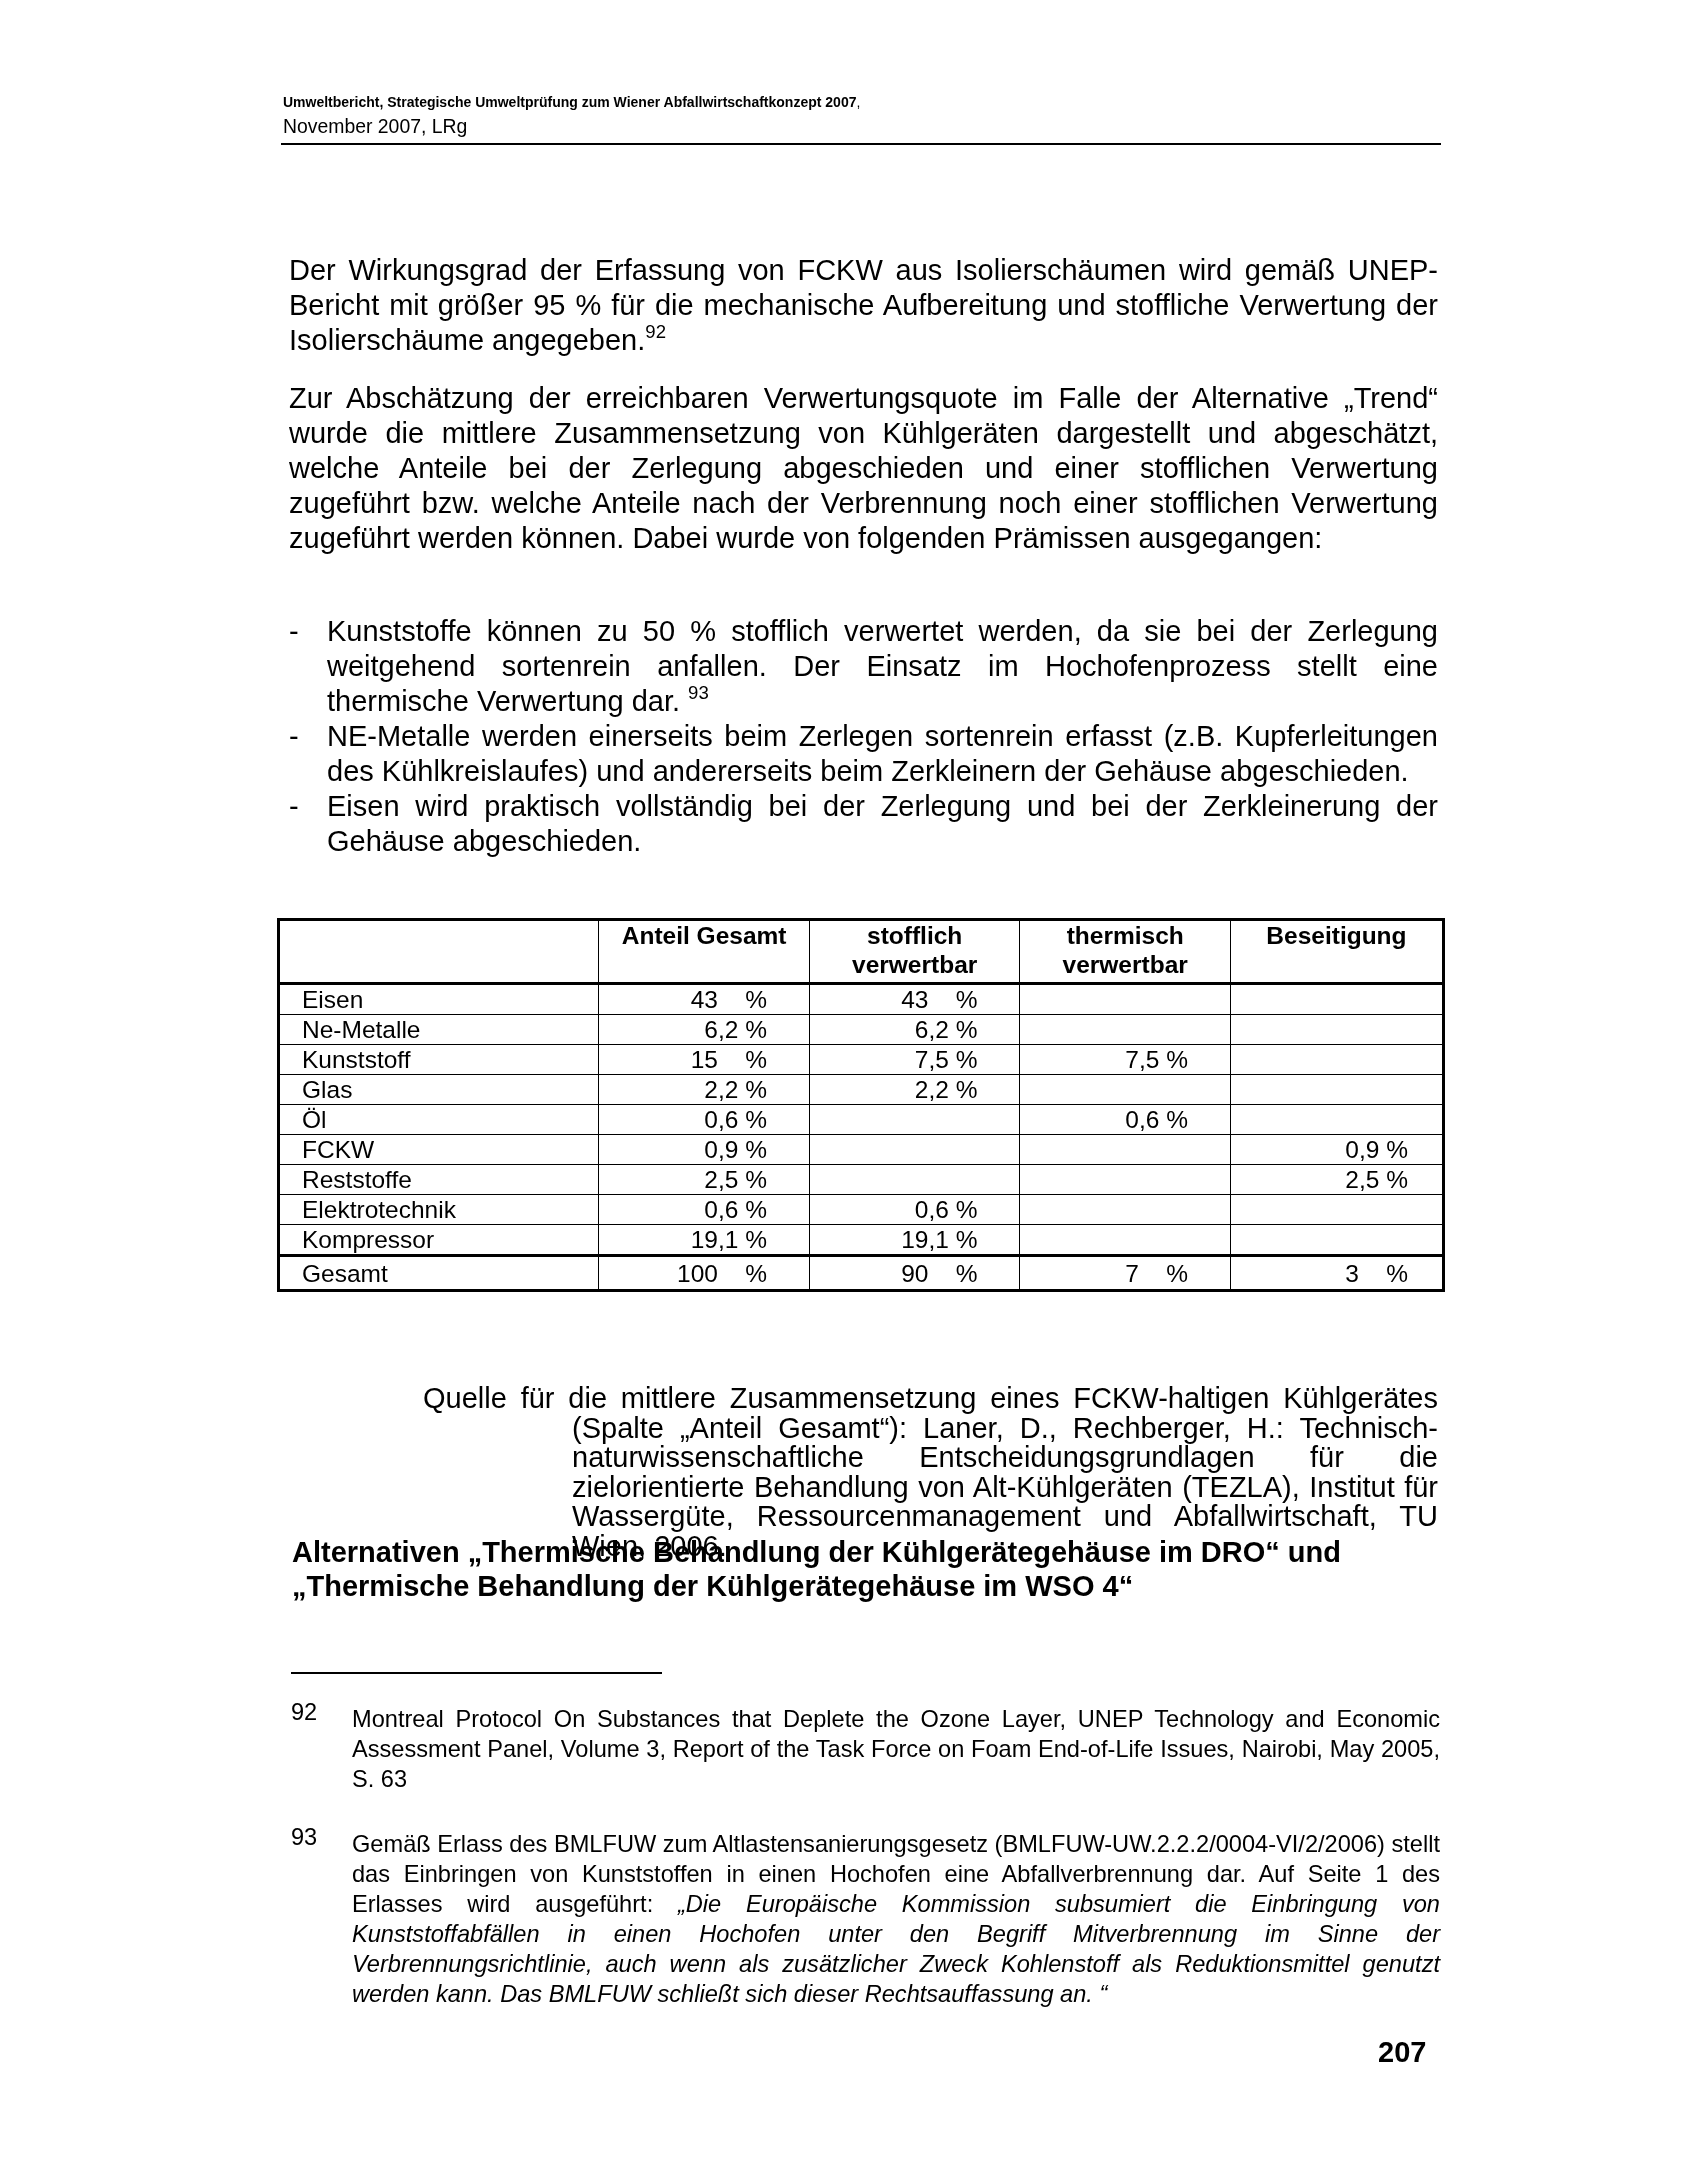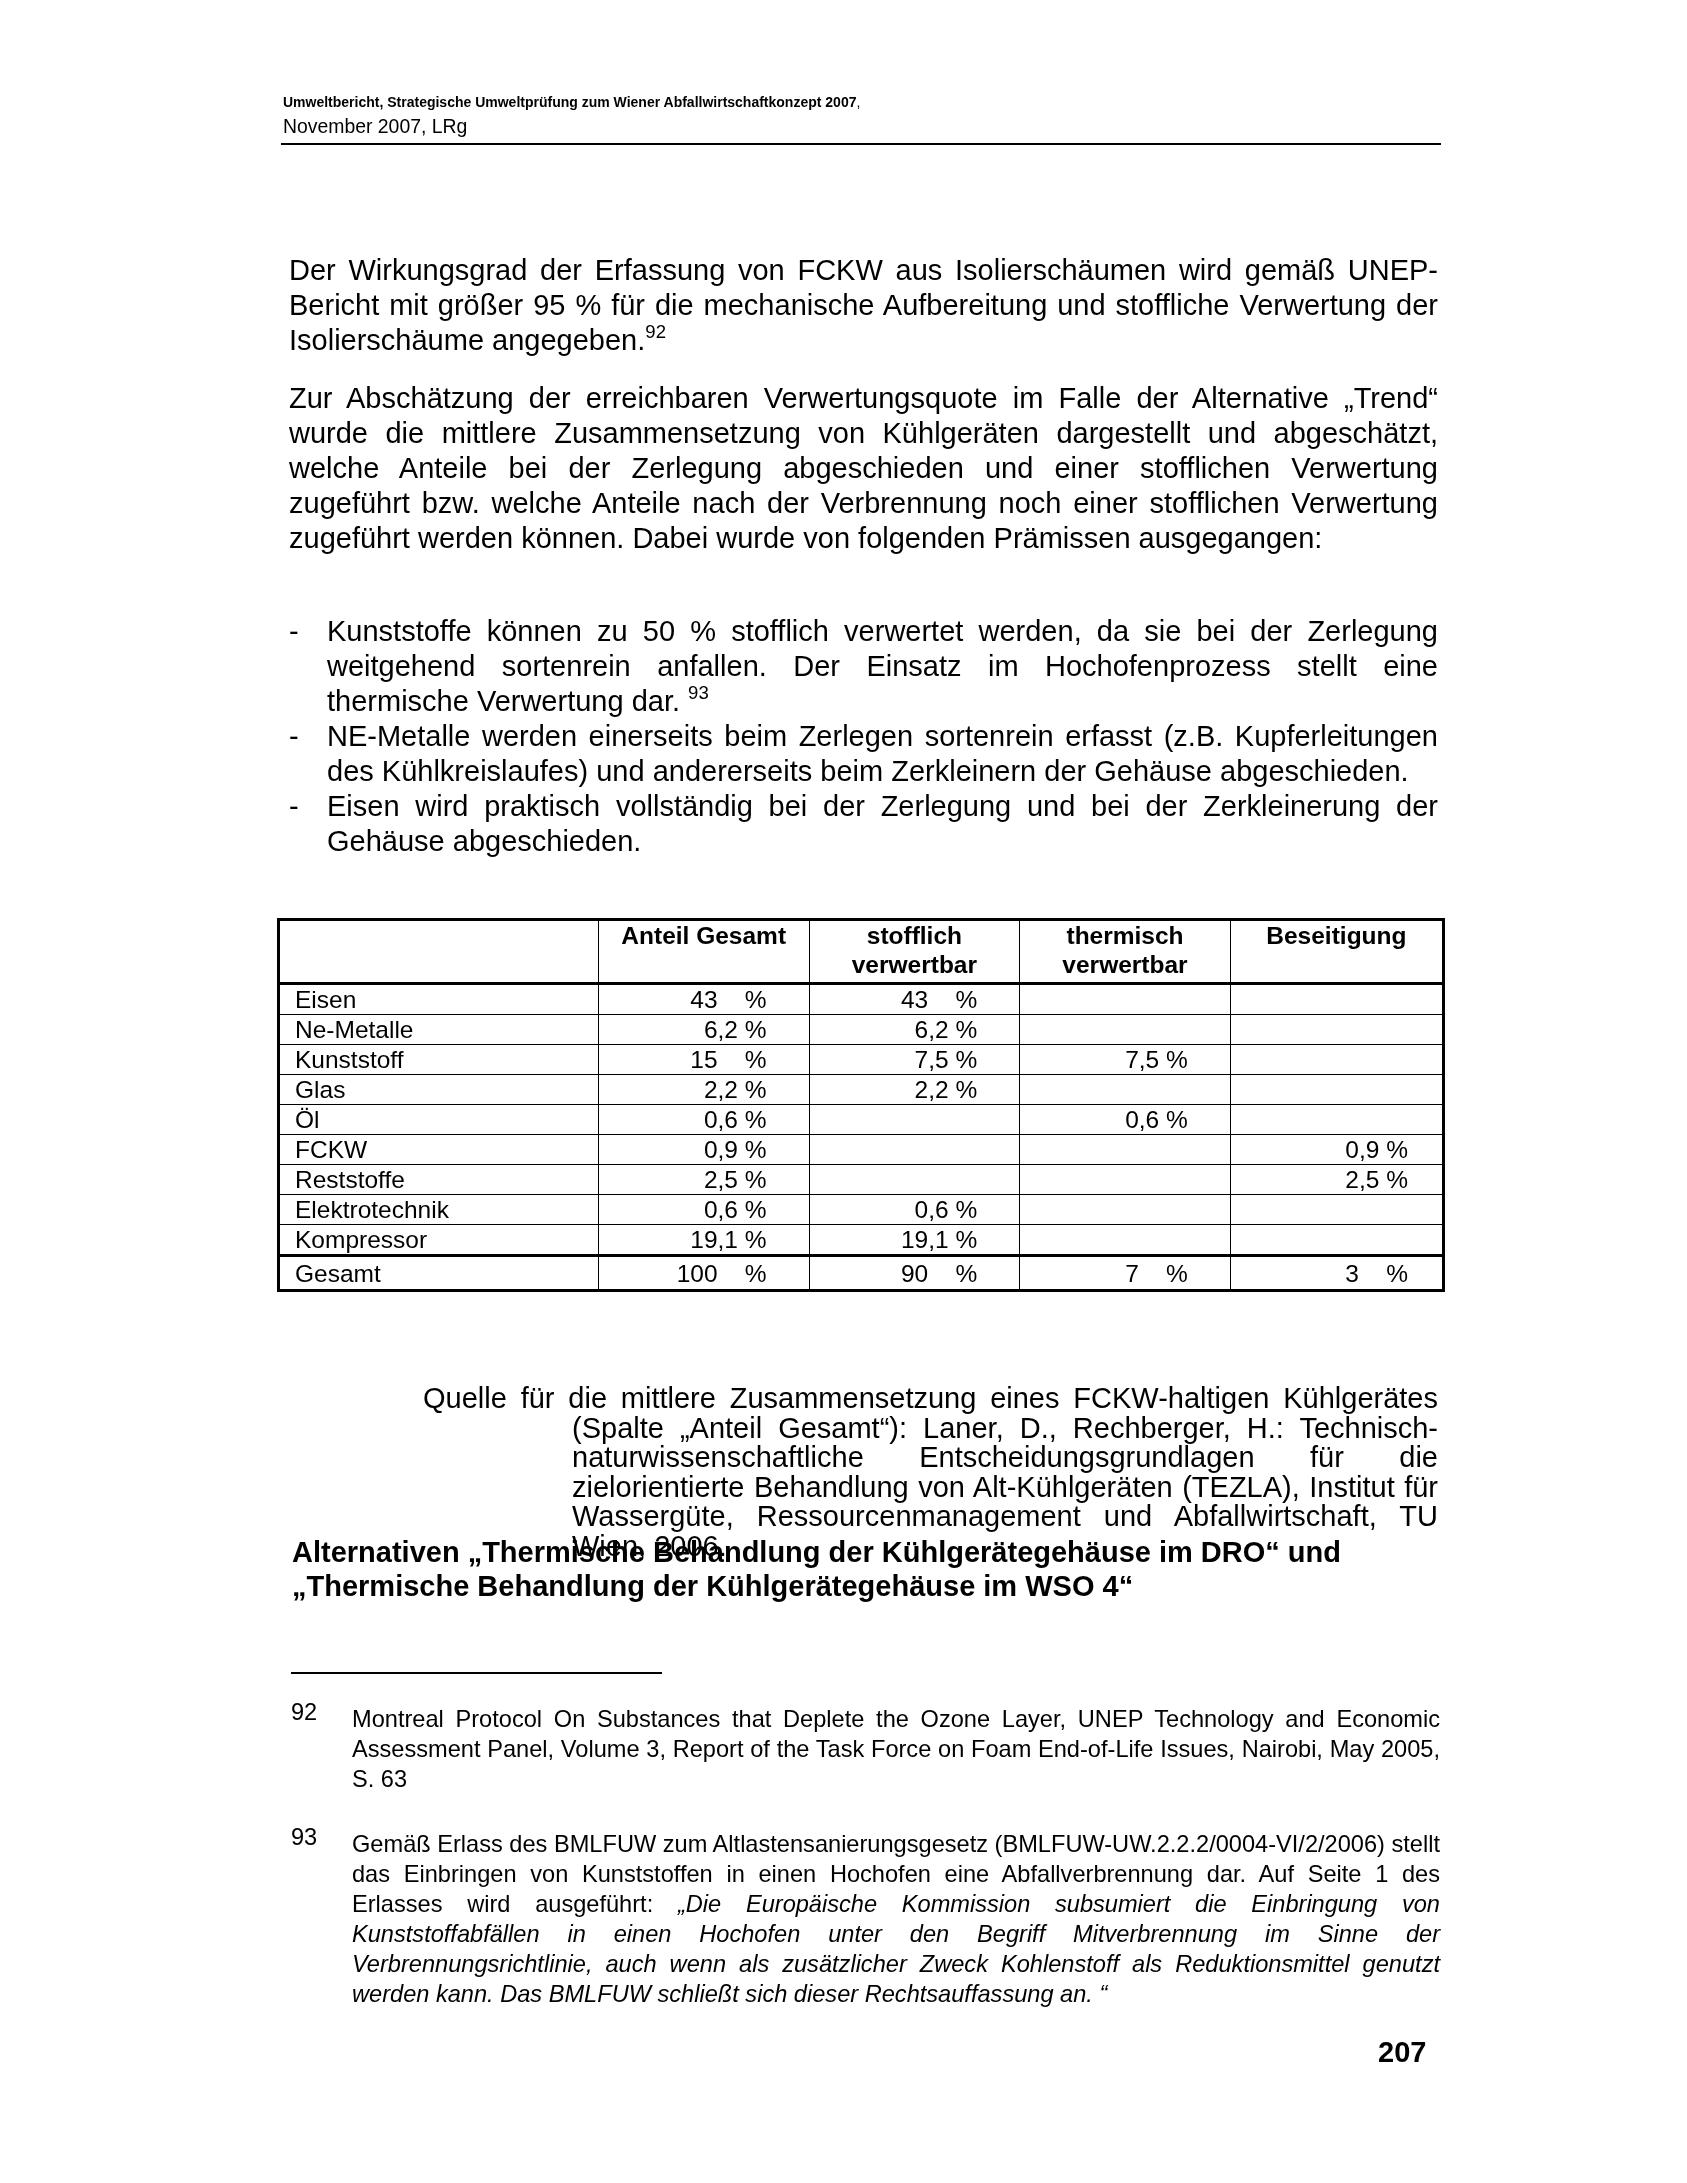--- a/index.html
+++ b/index.html
@@ -20,21 +20,21 @@
   .p2 { top: 381px; }
   .bullets { position: absolute; left: 289px; top: 614px; width: 1149px; font-size: 29px; line-height: 35px; }
   .bullet { position: relative; padding-left: 38px; text-align: justify; }
   .bullet .dash { position: absolute; left: 0; top: 0; }
 
   .table-wrap { position: absolute; left: 277px; top: 918px; width: 1376px; }
   table.data { border-collapse: collapse; width: 1168px; font-size: 24.5px; border: 3.4px solid #000; }
   table.data th, table.data td { border: 1.7px solid #000; padding: 0 5px; }
   table.data th { font-weight: bold; text-align: center; vertical-align: top; height: 61px; line-height: 29px; border-bottom: 3.4px solid #000; }
   table.data td { height: 29px; line-height: 29px; }
-  table.data td.label { text-align: left; padding-left: 15px; }
+  table.data td.label { text-align: left; padding-left: 22px; }
   table.data td.num { text-align: right; padding-right: 42px; }
   table.data td.num.last { padding-right: 34px; }
   table.data tr.total td { border-top: 3.4px solid #000; height: 32px; }
   .col0 { width: 324px; } .col1 { width: 208px; } .col2 { width: 208px; } .col3 { width: 208px; } .col4 { width: 208px; }
 
   .caption { position: absolute; left: 289px; top: 1341px; font-size: 26px; font-weight: bold; line-height: 34px; }
   .caption .label { display: inline-block; width: 189px; }
 
   .source { position: absolute; left: 274px; top: 1384px; width: 1164px; font-size: 29px; line-height: 29.5px; }
   .source .text { margin-left: 149px; text-align: justify; text-indent: -149px; padding-left: 149px; }

